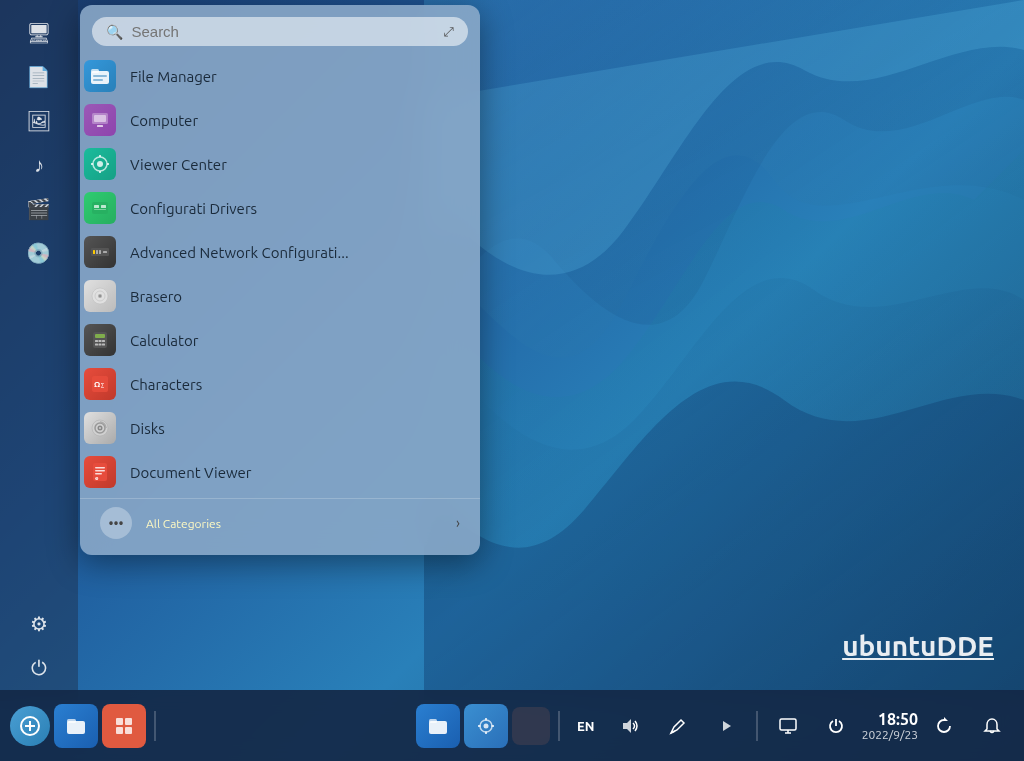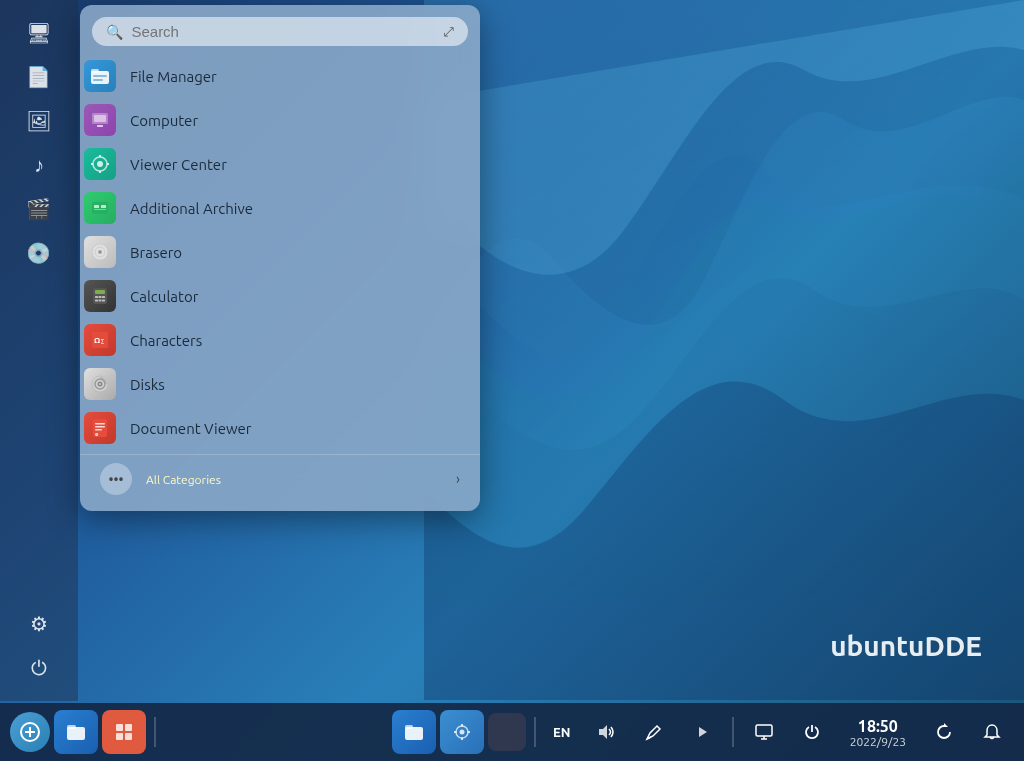--- a/index.html
+++ b/index.html
@@ -17,25 +17,26 @@
     .desktop {
       position: absolute;
       inset: 0;
       background: linear-gradient(135deg, #1a3a6b 0%, #1e5799 30%, #2980b9 60%, #1a5276 100%);
     }
 
     
     .desktop-brand {
       position: absolute;
       bottom: 100px;
-      right: 42px;
+      right: 30px;
       color: white;
       font-size: 28px;
       font-weight: bold;
       opacity: 0.9;
+      text-decoration: underline;
     }
 
     
     .left-sidebar {
       position: absolute;
       left: 0;
       top: 0;
       width: 78px;
       height: calc(100% - 60px);
       background: rgba(30, 50, 80, 0.5);
@@ -172,21 +173,21 @@
       color: #444;
       font-size: 14px;
     }
 
     
     .taskbar {
       position: absolute;
       bottom: 0;
       left: 0;
       right: 0;
-      height: 58px;
+      height: 71px;
       background: rgba(20, 40, 70, 0.92);
       backdrop-filter: blur(10px);
       display: flex;
       align-items: center;
       padding: 0 10px;
       gap: 4px;
     }
 
     .taskbar-item {
       width: 44px;
@@ -208,23 +209,23 @@
       margin: 0 4px;
     }
 
     .taskbar-spacer {
       flex: 1;
     }
 
     .taskbar-clock {
       display: flex;
       flex-direction: column;
-      align-items: center;
+      align-items: flex-end;
       color: white;
-      margin: 0 12px;
+      margin: 0 0;
     }
 
     .clock-time {
       font-size: 16px;
       font-weight: bold;
     }
 
     .clock-date {
       font-size: 12px;
       opacity: 0.8;
@@ -348,23 +349,35 @@
 
     <div class="menu-item">
       <div class="app-icon icon-drivers">
         <svg width="20" height="20" viewBox="0 0 20 20" fill="none">
           <rect x="2" y="4" width="16" height="12" rx="2" fill="#27ae60" opacity="0.8"></rect>
           <rect x="4" y="7" width="5" height="3" rx="0.5" fill="white" opacity="0.7"></rect>
           <rect x="11" y="7" width="5" height="3" rx="0.5" fill="white" opacity="0.7"></rect>
           <rect x="4" y="11" width="12" height="1" rx="0.5" fill="white" opacity="0.4"></rect>
         </svg>
       </div>
-      <span class="app-name">Additional Archive</span>
-    </div>
-
+      <span class="app-name">Configurati Drivers</span>
+    </div>
+
+    <div class="menu-item">
+      <div class="app-icon icon-network">
+        <svg width="20" height="20" viewBox="0 0 20 20" fill="none">
+          <rect x="1" y="6" width="18" height="8" rx="1" fill="#555"></rect>
+          <rect x="3" y="8" width="2" height="4" rx="0.5" fill="#ffcc00"></rect>
+          <rect x="6" y="8" width="2" height="4" rx="0.5" fill="#aaa"></rect>
+          <rect x="9" y="8" width="2" height="4" rx="0.5" fill="#aaa"></rect>
+          <rect x="13" y="9" width="4" height="2" rx="0.5" fill="#aaa"></rect>
+        </svg>
+      </div>
+      <span class="app-name">Advanced Network Configurati...</span>
+    </div>
 
 
     <div class="menu-item">
       <div class="app-icon icon-brasero">
         <svg width="20" height="20" viewBox="0 0 20 20" fill="none">
           <circle cx="10" cy="10" r="8" fill="#e0e0e0" stroke="#bbb" stroke-width="0.5"></circle>
           <circle cx="10" cy="10" r="5" fill="none" stroke="#ccc" stroke-width="1"></circle>
           <circle cx="10" cy="10" r="2" fill="#aaa"></circle>
           <circle cx="10" cy="10" r="1" fill="#888"></circle>
         </svg>

